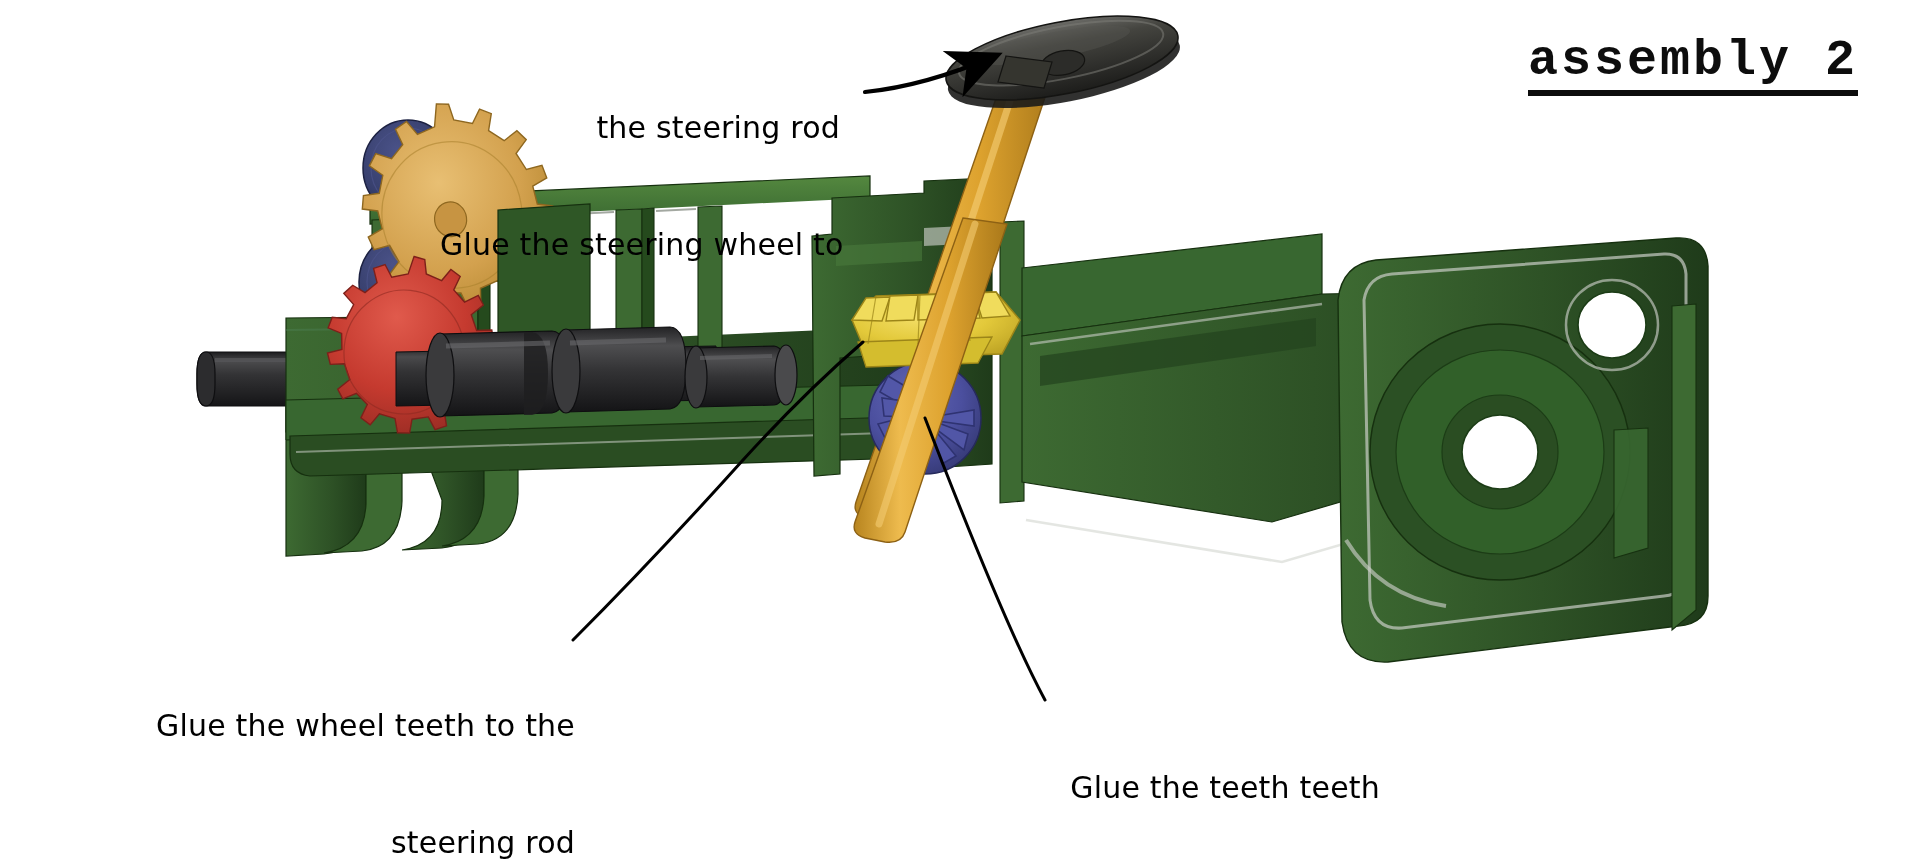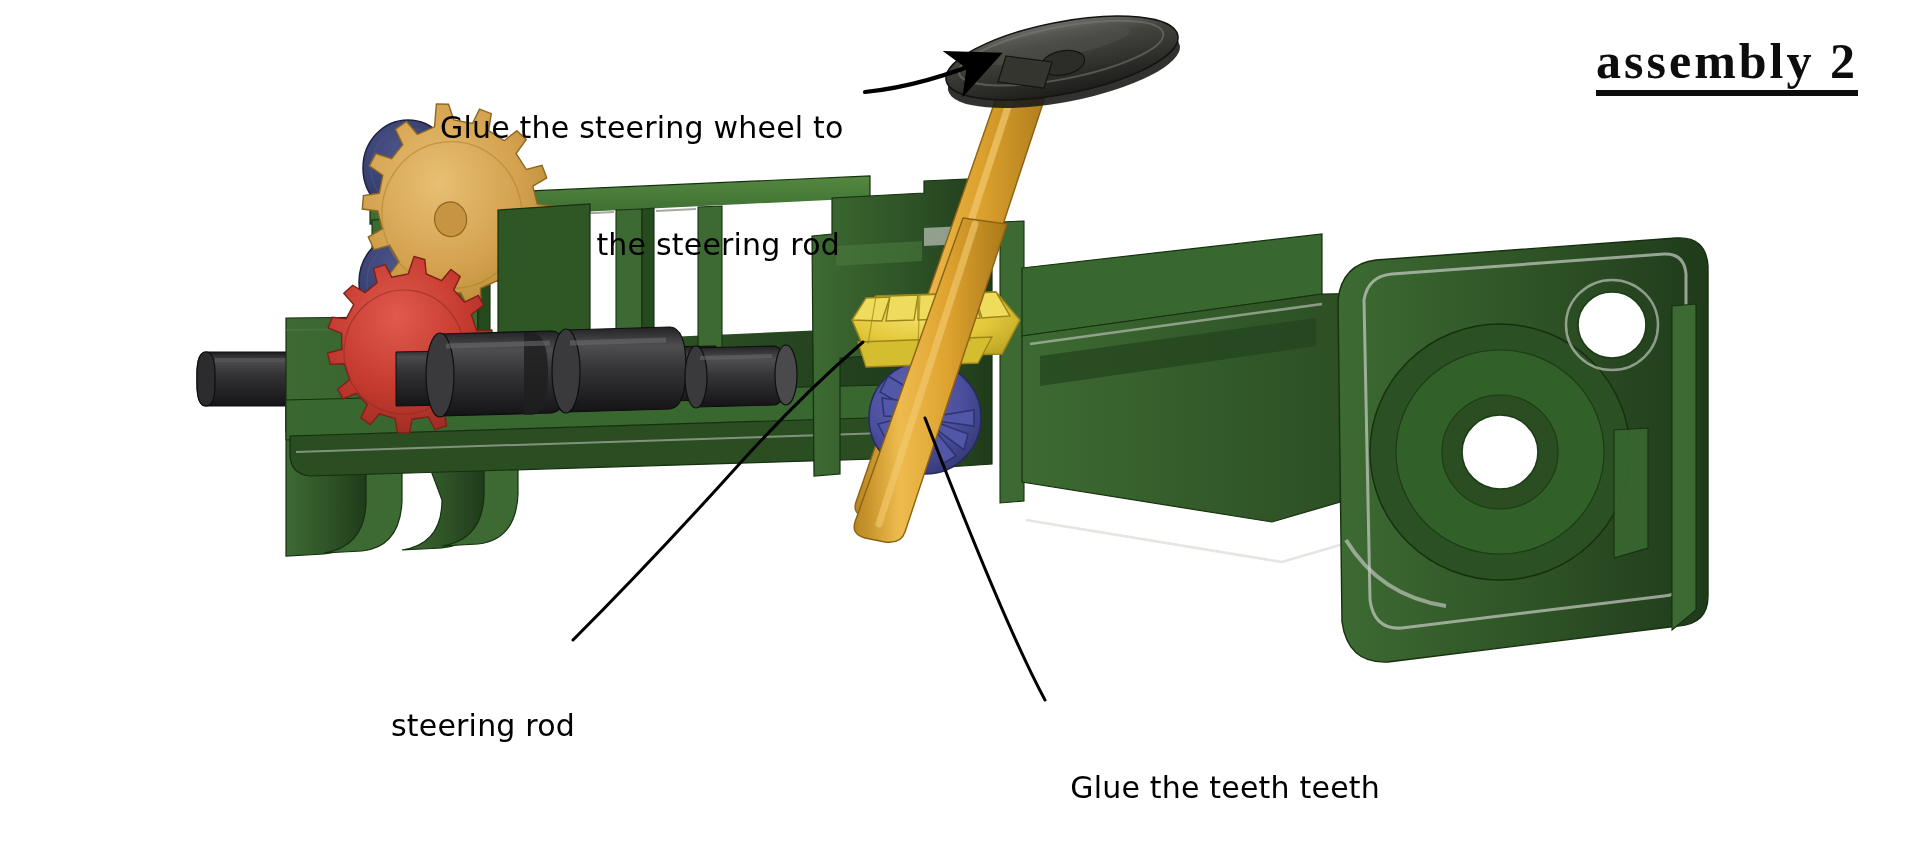--- a/index.html
+++ b/index.html
@@ -31,21 +31,21 @@
     white-space: pre;
     user-select: none;
   }
   #title-block {
     position: absolute;
     right: 62px;
     top: 36px;
     text-align: right;
   }
   #title-text {
-    font-family: Liberation Serif, serif;
+    font-family: Liberation Mono, monospace;
     font-size: 50px;
     font-weight: bold;
     letter-spacing: 3px;
     color: #0d0d0d;
     display: block;
     line-height: 1.0;
   }
   #title-rule {
     height: 6px;
     background: #0d0d0d;
@@ -361,25 +361,26 @@
       <path id="leader-top" d="M865,92 q60,-6 130,-36" stroke-width="4.2" marker-end="url(#arrowhead)"></path>
 
       <path id="leader-bl" d="M573,640 q80,-80 170,-180 q60,-66 120,-118" stroke-width="3"></path>
 
       <path id="leader-br" d="M1045,700 q-40,-74 -120,-282" stroke-width="3"></path>
     </g>
 
   </svg>
 
   <div class="annotation" id="note-top">
+    <div>the steering rod</div>
     <div>Glue the steering wheel to</div>
-    <div>the steering rod</div>
   </div>
 
   <div class="annotation" id="note-bottomleft">
+    <div>Glue the wheel teeth to the</div>
     <div>steering rod</div>
   </div>
 
   <div class="annotation" id="note-bottomright">
     <div>Glue the teeth teeth</div>
     
   </div>
 
   <div id="title-block">
     <span id="title-text">assembly 2</span>

